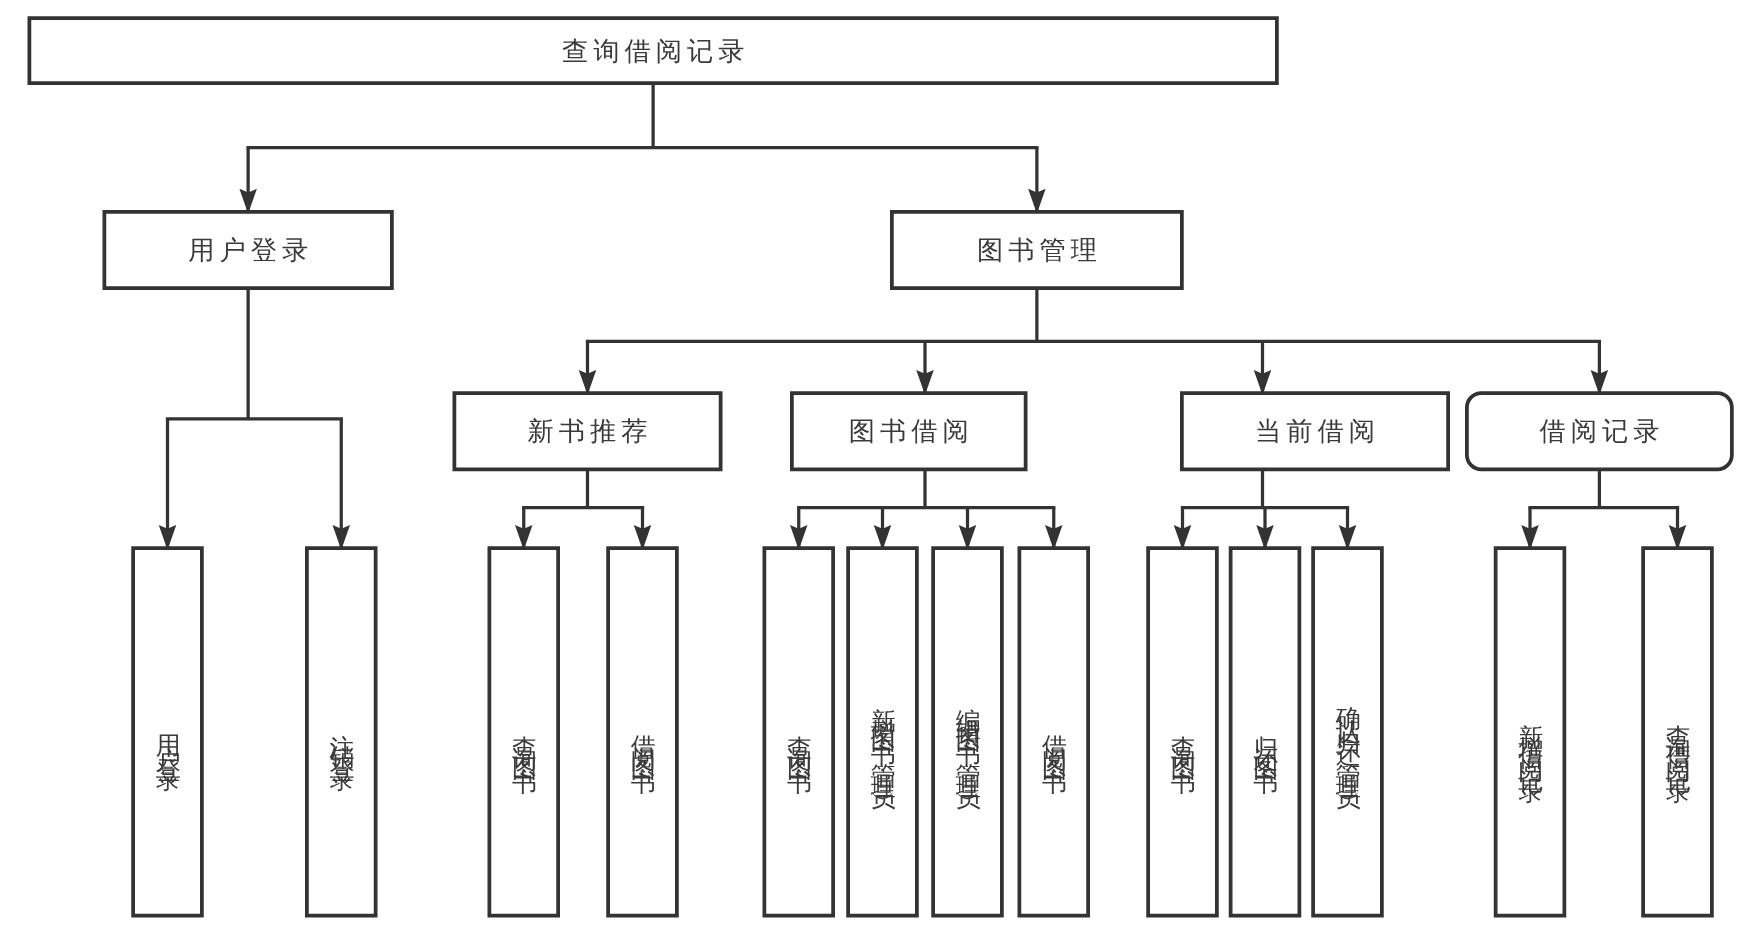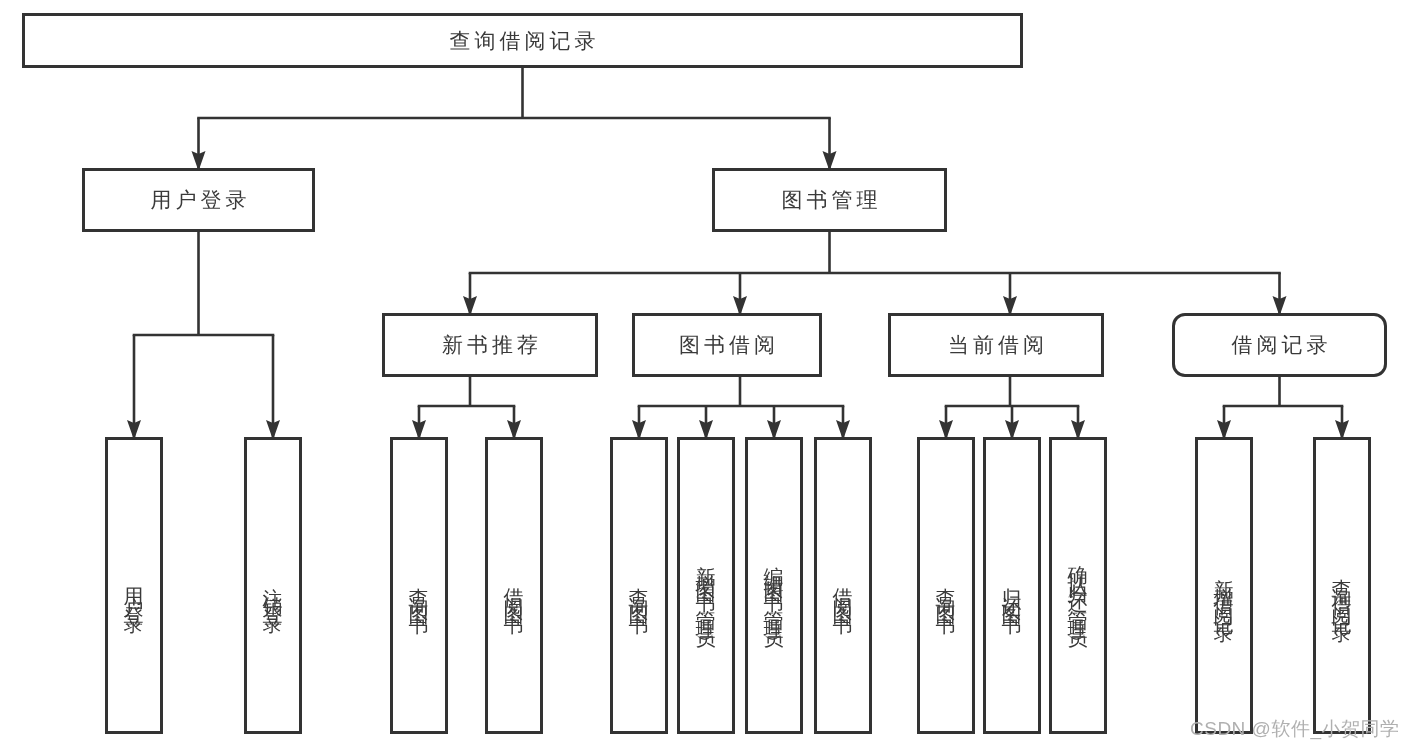--- a/index.html
+++ b/index.html
@@ -100,27 +100,27 @@
   <div id="nodes">
       <div class="node horizontal" style="left: 22px; top: 13px; width: 1001px; height: 55px;">
         <span class="node-label">查询借阅记录</span>
       </div>
       <div class="node horizontal" style="left: 82px; top: 168px; width: 233px; height: 64px;">
         <span class="node-label">用户登录</span>
       </div>
       <div class="node horizontal" style="left: 712px; top: 168px; width: 235px; height: 64px; justify-content: center;">
         <span class="node-label">图书管理</span>
       </div>
-      <div class="node horizontal" style="left: 362px; top: 313px; width: 216px; height: 64px; margin-left: 20px;">
+      <div class="node horizontal" style="left: 362px; top: 313px; width: 216px; height: 64px;">
         <span class="node-label">新书推荐</span>
       </div>
       <div class="node horizontal" style="left: 632px; top: 313px; width: 190px; height: 64px;">
         <span class="node-label">图书借阅</span>
       </div>
-      <div class="node horizontal" style="left: 888px; top: 313px; width: 216px; height: 64px;">
+      <div class="node horizontal" style="left: 944px; top: 313px; width: 216px; height: 64px;">
         <span class="node-label">当前借阅</span>
       </div>
       <div class="node horizontal" style="left: 1172px; top: 313px; width: 215px; height: 64px; border-radius: 13px;">
         <span class="node-label">借阅记录</span>
       </div>
       <div class="node vertical" style="left: 105px; top: 437px; width: 58px; height: 297px;">
         <span class="node-label">用户登录</span>
       </div>
       <div class="node vertical" style="left: 244px; top: 437px; width: 58px; height: 297px;">
         <span class="node-label">注销登录</span>
@@ -153,14 +153,13 @@
         <span class="node-label">确认归还（管理员）</span>
       </div>
       <div class="node vertical" style="left: 1195px; top: 437px; width: 58px; height: 297px;">
         <span class="node-label">新增借阅记录</span>
       </div>
       <div class="node vertical" style="left: 1313px; top: 437px; width: 58px; height: 297px;">
         <span class="node-label">查询借阅记录</span>
       </div>
     </div>
 
-  <div class="watermark">CSDN @软件_小贺同学</div>
 </div>
 
 </body></html>

